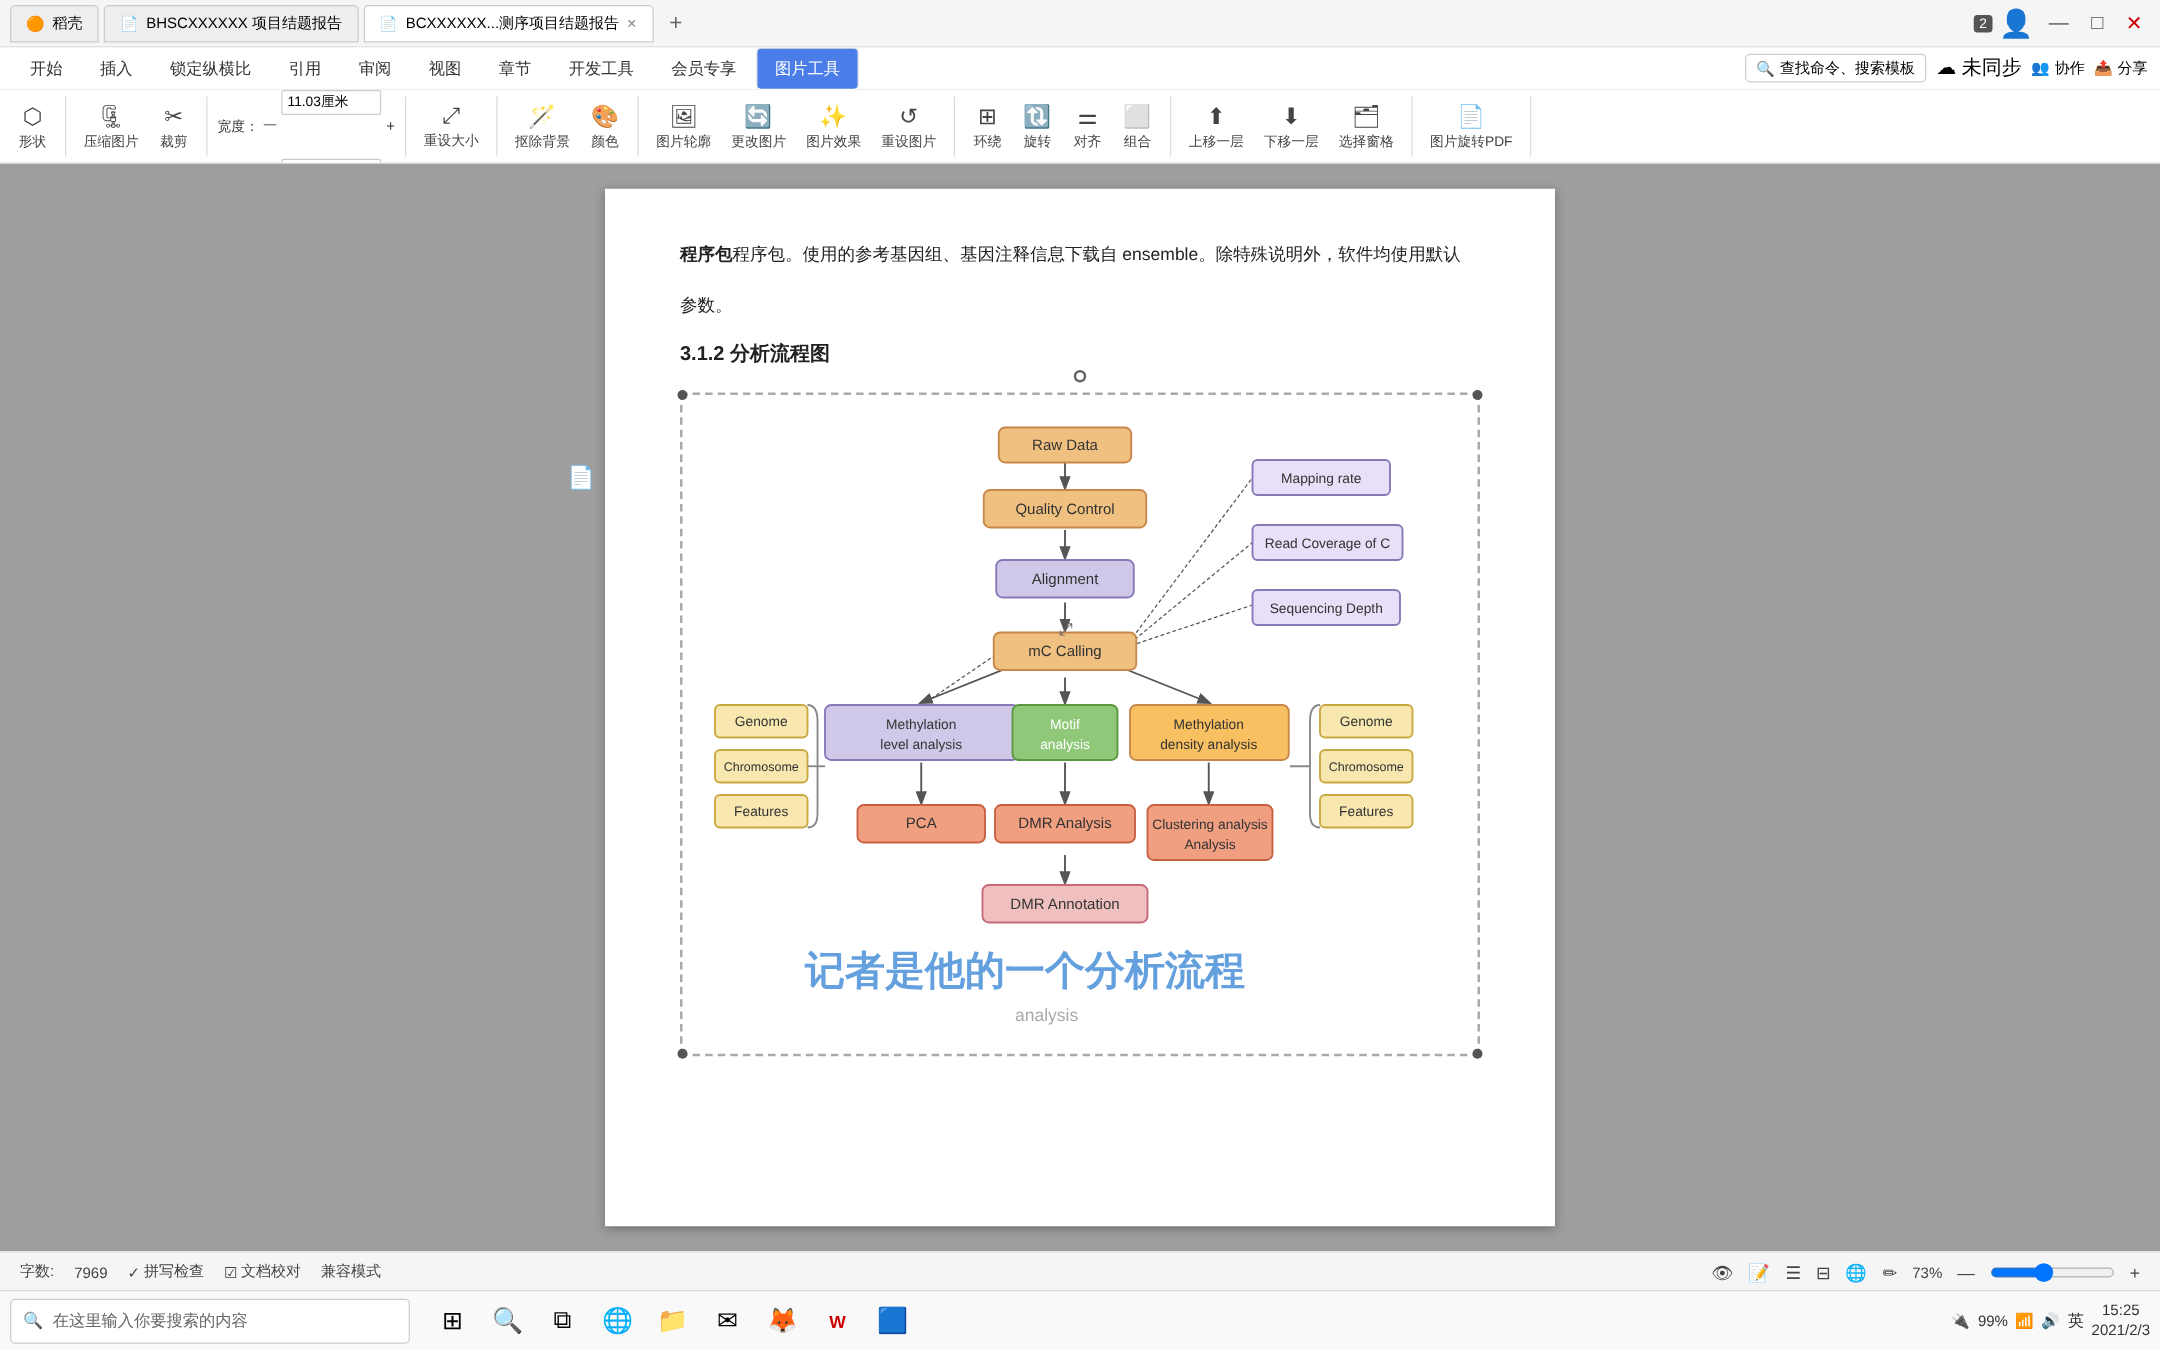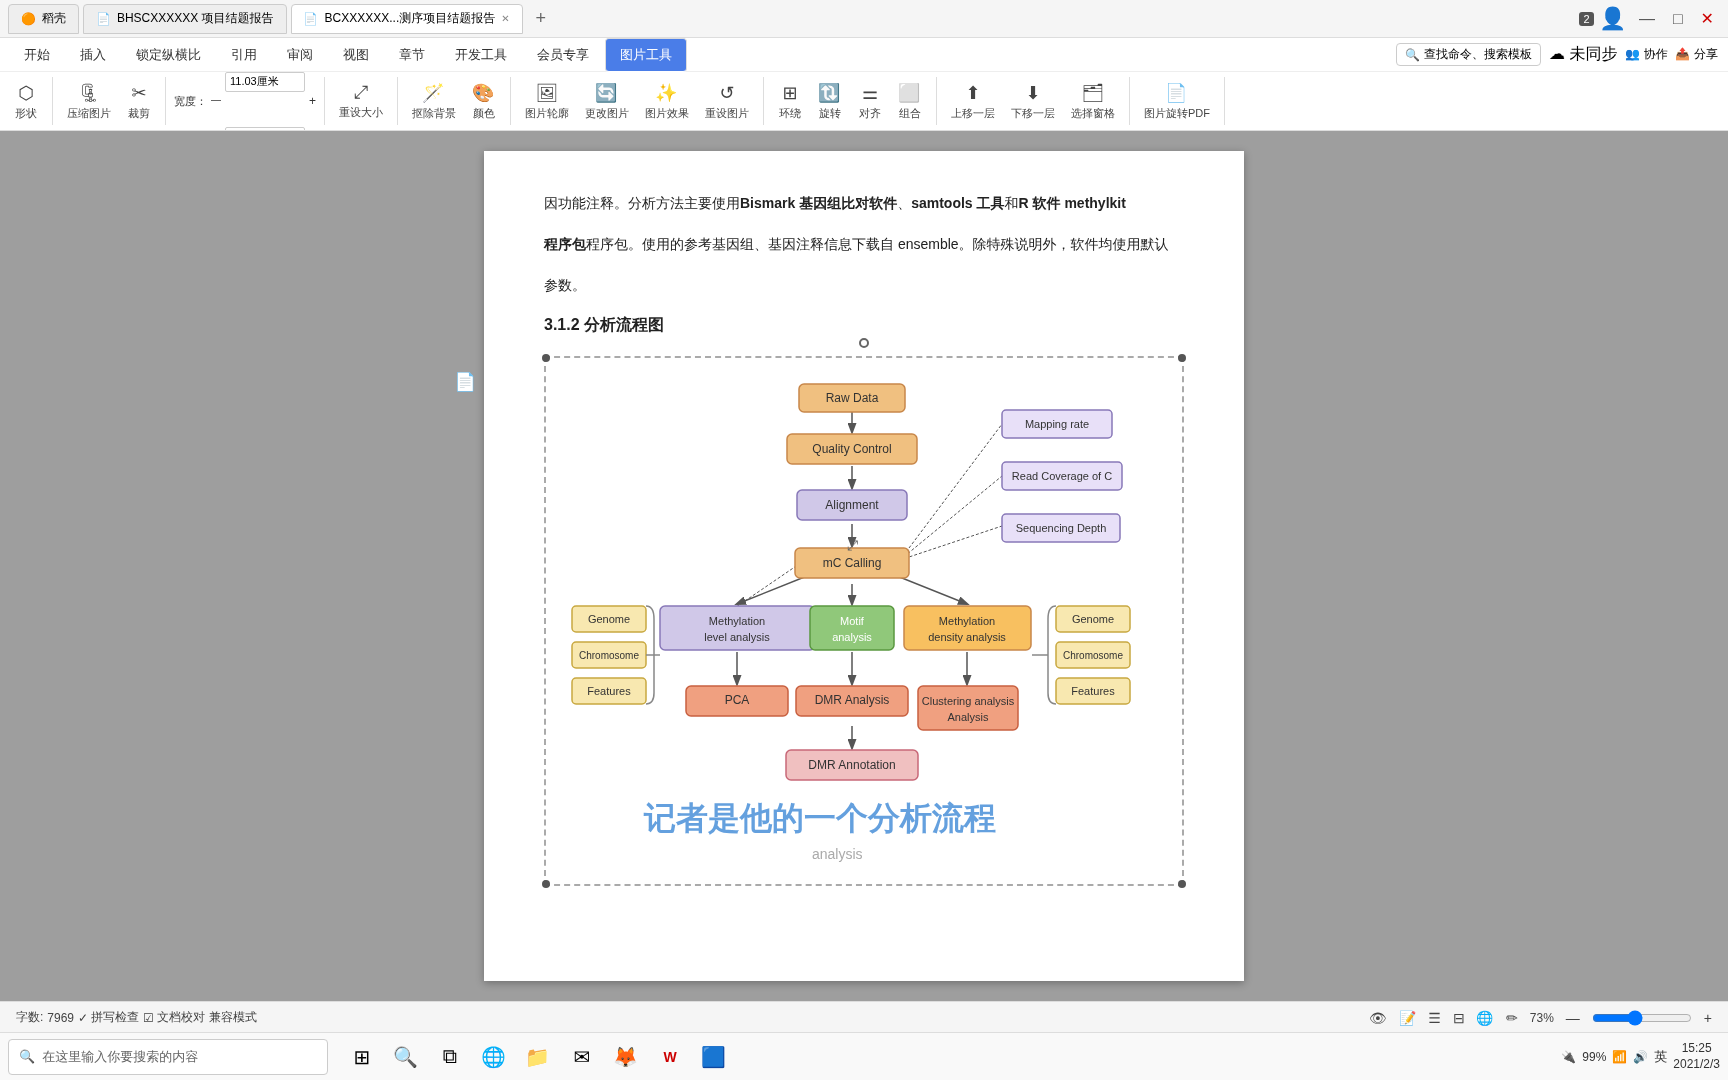--- a/index.html
+++ b/index.html
@@ -42,21 +42,21 @@
     
     .doc-area { background: #9e9e9e; height: calc(1080px - 38px - 34px - 58px - 48px - 32px); display: flex; justify-content: center; padding: 20px 0; overflow-y: auto; }
     .page { background: #fff; width: 760px; min-height: 800px; padding: 40px 60px; box-shadow: 0 2px 8px rgba(0,0,0,0.3); position: relative; }
 
     
     .body-text { font-size: 14px; line-height: 1.8; color: #222; margin-bottom: 16px; }
     .body-text b { font-weight: bold; }
     .section-title { font-size: 16px; font-weight: bold; color: #222; margin-bottom: 20px; }
 
     
-    .statusbar { height: 32px; background: #f5f5f5; border-top: 1px solid #ddd; display: flex; align-items: center; padding: 0 16px; font-size: 12px; color: #444; gap: 4px; }
+    .statusbar { height: 32px; background: #f5f5f5; border-top: 1px solid #ddd; display: flex; align-items: center; padding: 0 16px; font-size: 12px; color: #444; gap: 16px; }
     .statusbar-right { margin-left: auto; display: flex; align-items: center; gap: 12px; }
     .zoom-slider { width: 100px; }
   </style>
 </head>
 <body>
 
 <div class="titlebar">
   <div class="tab inactive">
     <span>🟠</span>
     <span>稻壳</span>
@@ -215,23 +215,20 @@
   </div>
 </div>
 
 <div class="doc-area">
 
   <div style="position:relative;">
     <div style="position:absolute;left:-30px;top:220px;font-size:18px;color:#999;">📄</div>
   </div>
   <div class="page">
 
-    <div class="body-text">
-      <span>因功能注释。分析方法主要使用</span><b>Bismark 基因组比对软件</b><span>、</span><b>samtools 工具</b><span>和</span><b>R 软件 methylkit</b>
-    </div>
     <div class="body-text">
       <b>程序包</b><span>程序包。使用的参考基因组、基因注释信息下载自 ensemble。除特殊说明外，软件均使用默认</span>
     </div>
     <div class="body-text">
       <span>参数。</span>
     </div>
 
     <div class="section-title">3.1.2  分析流程图</div>
 
     <div style="position:relative;border:2px dashed #aaa;padding:16px;margin-top:8px;">

